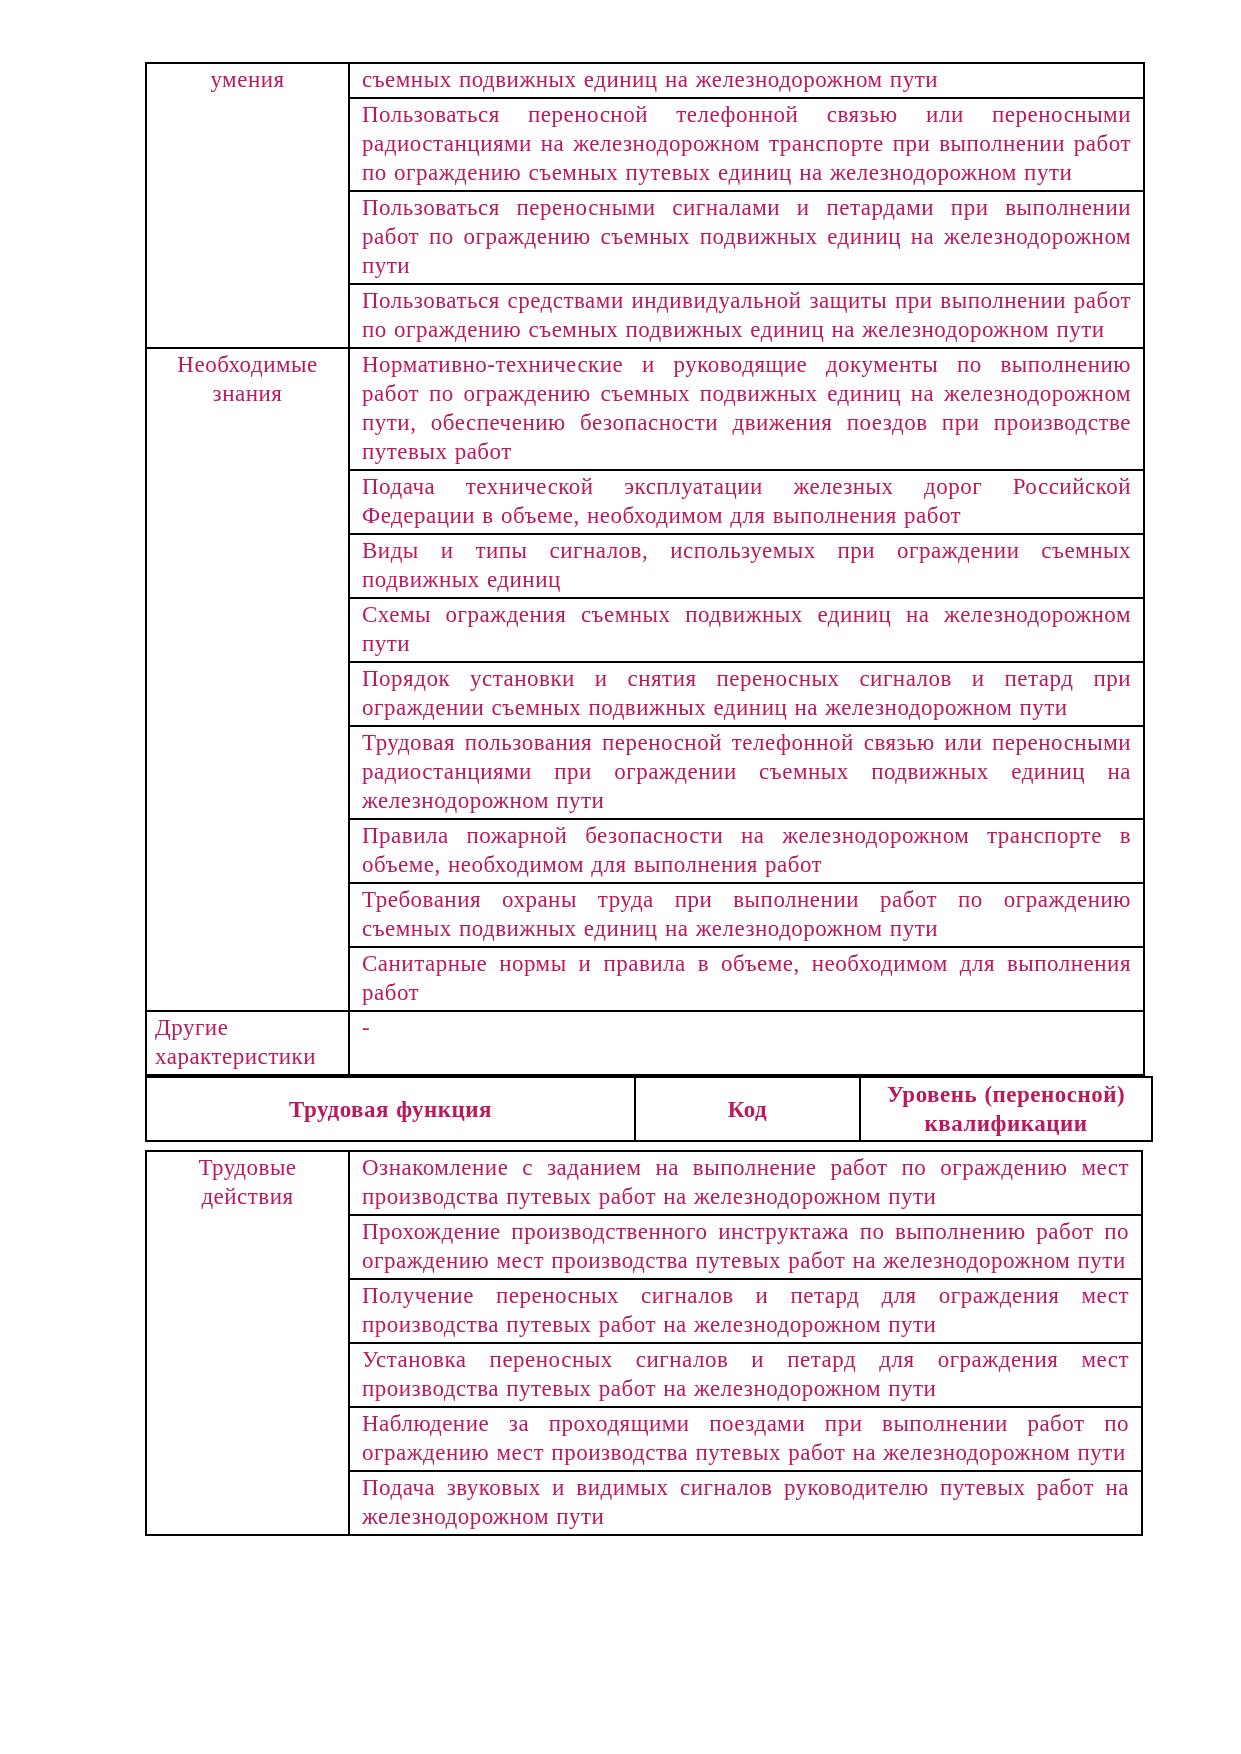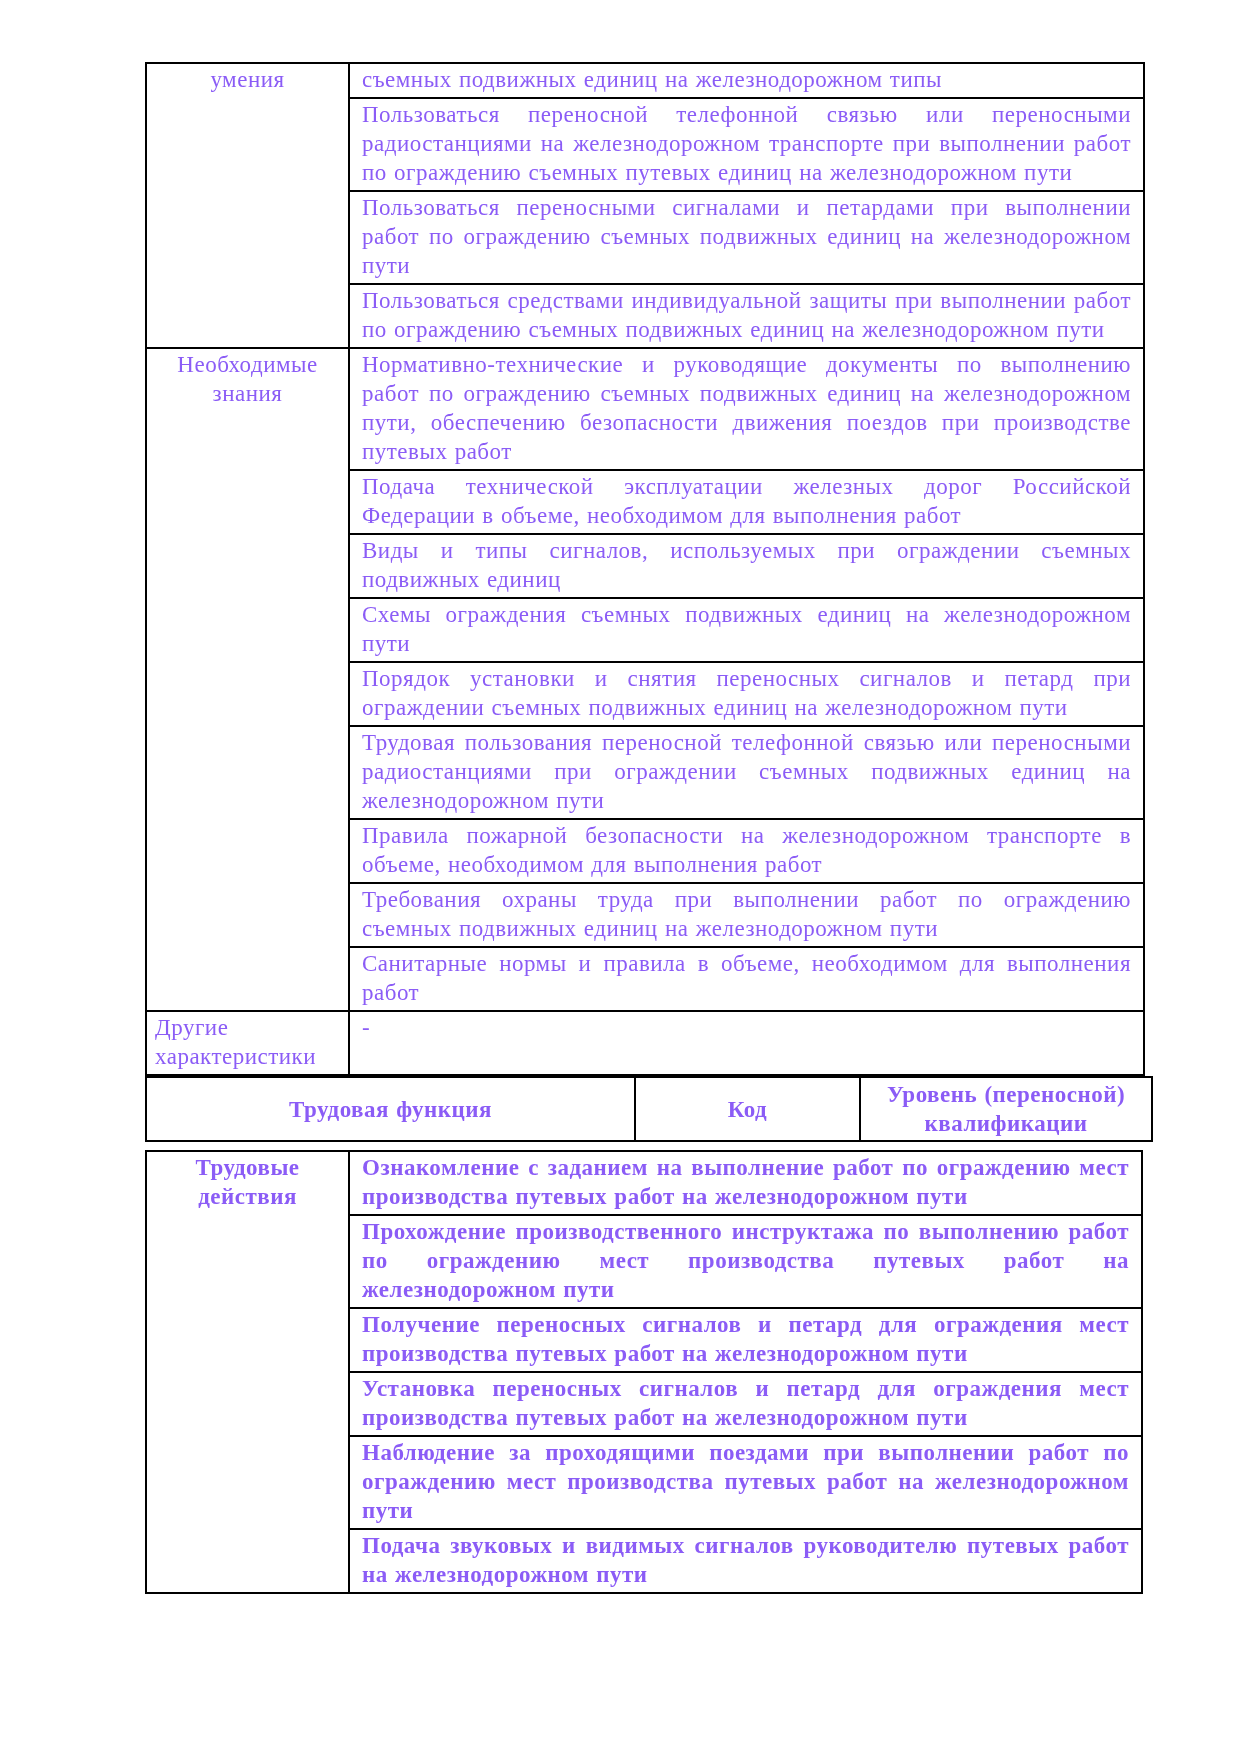--- a/index.html
+++ b/index.html
@@ -9,39 +9,39 @@
   }
   .page {
     position: relative;
     width: 1241px;
     height: 1754px;
     background: #ffffff;
     box-sizing: border-box;
     padding: 62px 0 0 145px;
     overflow: hidden;
     font-family: "Liberation Serif", "DejaVu Serif", serif;
-    color: #8b5cf6;
+    color: #be185d;
   }
   table {
     border-collapse: collapse;
     table-layout: fixed;
     font-size: 23px;
     line-height: 29px;
   }
   td, th {
     border: 2px solid #000000;
     vertical-align: top;
     padding: 1px 12px 3px 12px;
     letter-spacing: 0.5px;
     word-spacing: 1px;
     overflow: hidden;
   }
   .t1 { width: 1000px; }
   .t2 { width: 1008px; margin-top: 0; }
-  .t3 { width: 998px;  margin-top: 8px; font-weight: bold; }
+  .t3 { width: 998px;  margin-top: 8px; }
   .cell  { text-align: justify; }
   .label {
     text-align: center;
     padding-left: 6px;
     padding-right: 6px;
   }
   .label-left {
     text-align: left;
     padding-left: 8px;
     padding-right: 6px;
@@ -61,21 +61,21 @@
 <div class="page">
 
   <table class="t1">
     <colgroup>
         <col style="width:203px">
         <col>
       </colgroup>
     <tbody>
       <tr>
         <td class="label" rowspan="4">умения</td>
-        <td class="cell">съемных подвижных единиц на железнодорожном типы</td>
+        <td class="cell">съемных подвижных единиц на железнодорожном пути</td>
       </tr>
       <tr>
         <td class="cell">Пользоваться переносной телефонной связью или переносными радиостанциями на железнодорожном транспорте при выполнении работ по ограждению съемных путевых единиц на железнодорожном пути</td>
       </tr>
       <tr>
         <td class="cell">Пользоваться переносными сигналами и петардами при выполнении работ по ограждению съемных подвижных единиц на железнодорожном пути</td>
       </tr>
       <tr>
         <td class="cell">Пользоваться средствами индивидуальной защиты при выполнении работ по ограждению съемных подвижных единиц на железнодорожном пути</td>
       </tr>

